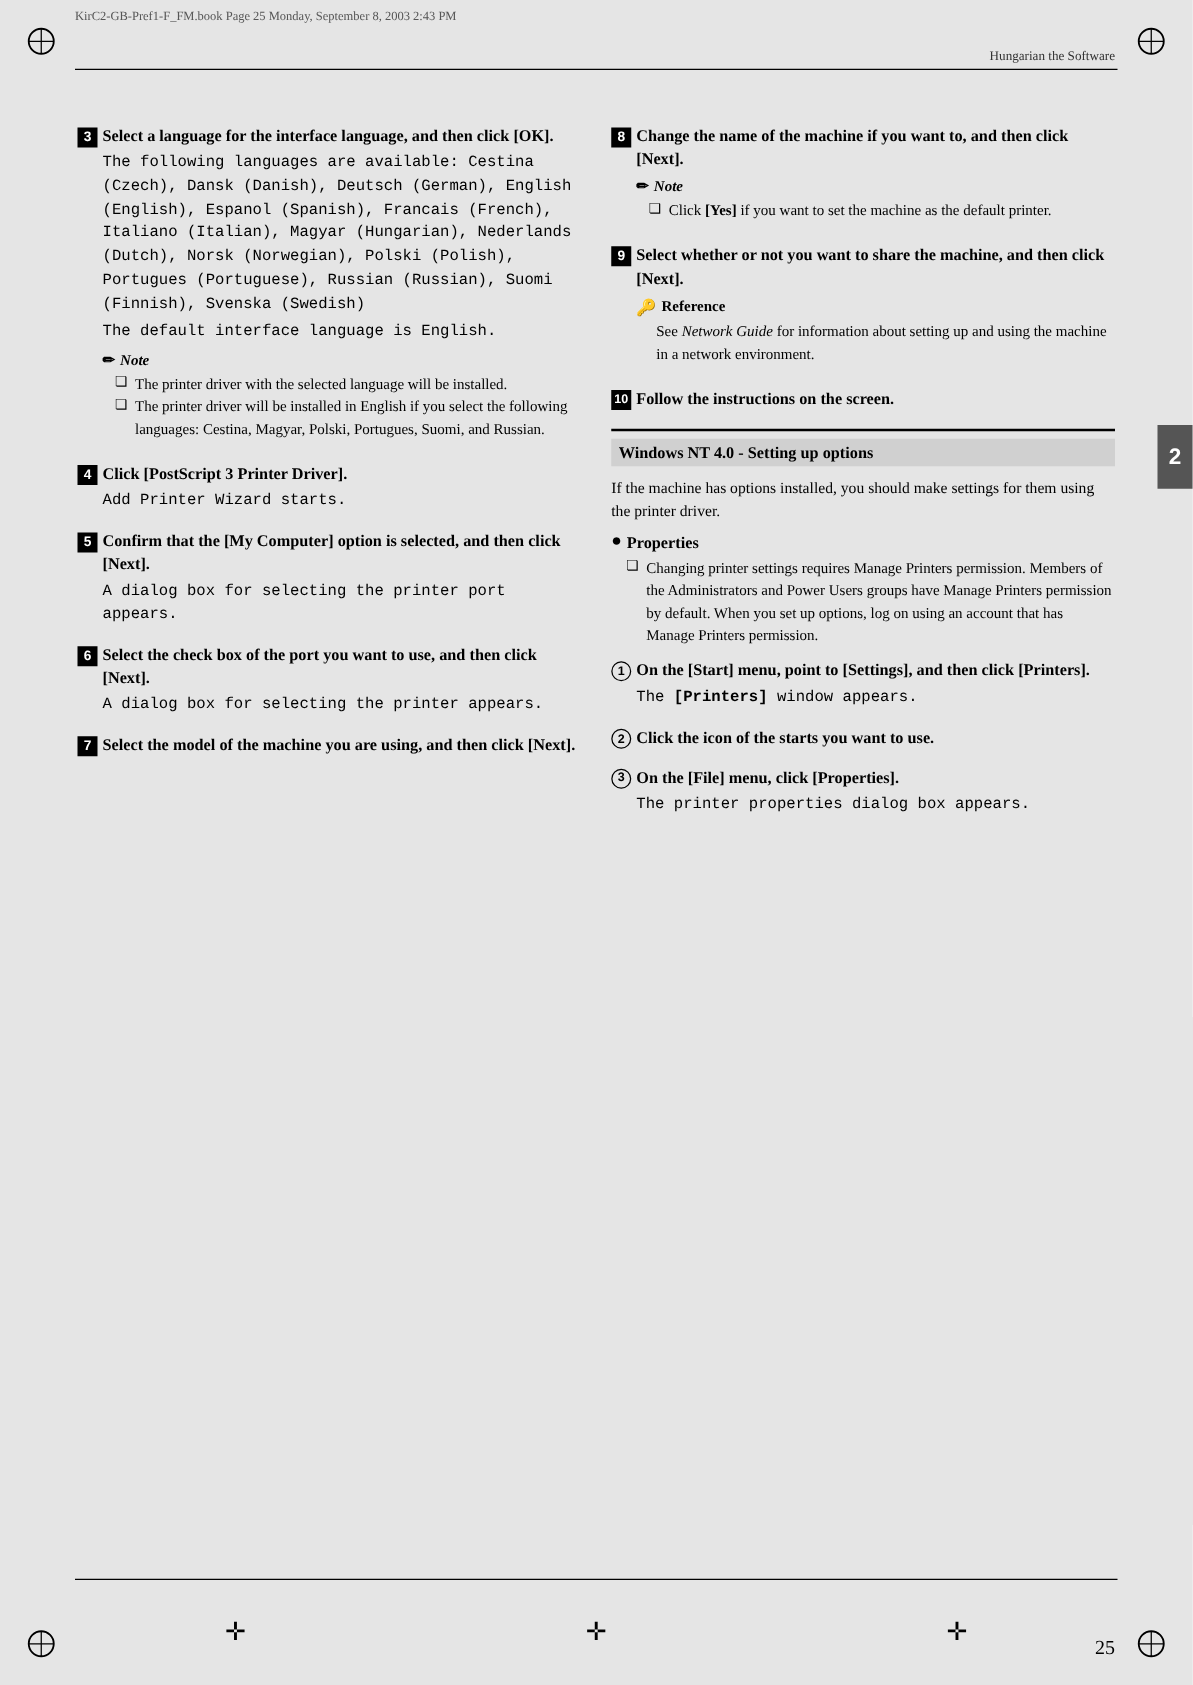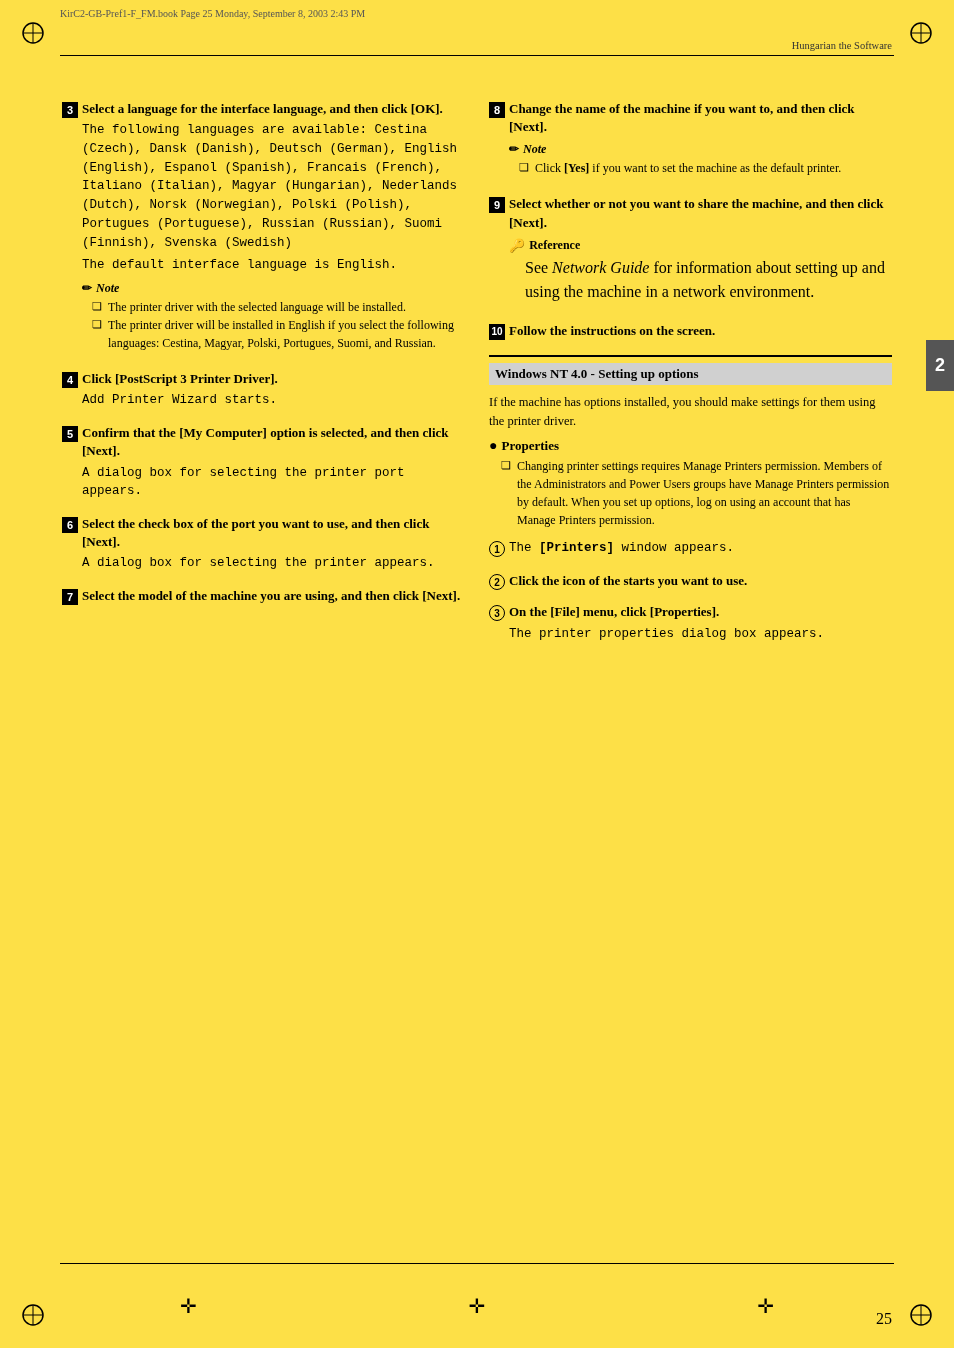--- a/index.html
+++ b/index.html
@@ -8,21 +8,21 @@
       font-family: 'Times New Roman', Times, serif;
       font-size: 13px;
       color: #000;
       width: 954px;
       min-height: 1348px;
       position: relative;
     }
     .page {
       width: 954px;
       min-height: 1348px;
-      background: #fde047;
+      background: #e5e5e5;
       position: relative;
       padding: 14px;
     }
     
     .corner-mark {
       position: absolute;
       width: 30px;
       height: 30px;
     }
     .corner-mark svg { width: 100%; height: 100%; }
@@ -185,21 +185,21 @@
       font-weight: bold;
       display: flex;
       align-items: center;
       gap: 4px;
       margin-bottom: 2px;
     }
     .ref-icon {
       font-size: 13px;
     }
     .ref-body {
-      font-size: 16px;
+      font-size: 12px;
       line-height: 1.5;
       margin-left: 16px;
     }
 
     
     .section-divider {
       border-top: 2px solid #000;
       margin: 12px 0 6px 0;
     }
     .section-title {
@@ -402,20 +402,21 @@
           </div>
           <div class="limit-item">
             <span class="note-bullet">❏</span>
             <span>Changing printer settings requires Manage Printers permission. Members of the Administrators and Power Users groups have Manage Printers permission by default. When you set up options, log on using an account that has Manage Printers permission.</span>
           </div>
         </div>
 
         <div class="step">
           <span class="step-circle">1</span>
           <div class="step-content">
+            <div class="step-title">On the <strong>[Start]</strong> menu, point to <strong>[Settings]</strong>, and then click <strong>[Printers]</strong>.</div>
             <div class="step-body">The <strong>[Printers]</strong> window appears.</div>
           </div>
         </div>
 
         <div class="step">
           <span class="step-circle">2</span>
           <div class="step-content">
             <div class="step-title">Click the icon of the starts you want to use.</div>
           </div>
         </div>

